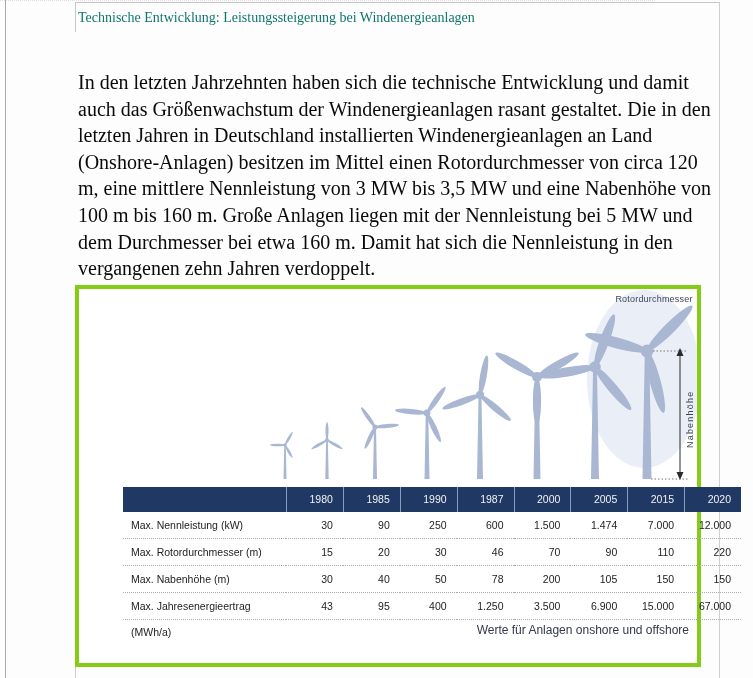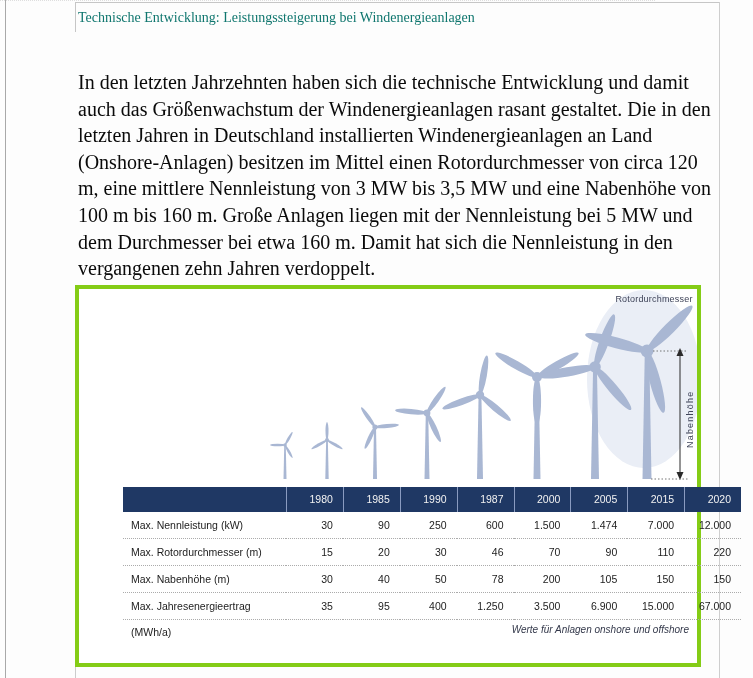--- a/index.html
+++ b/index.html
@@ -51,21 +51,21 @@
   }
   .fig-row.header .year-cell { text-align:right; padding-right:10px; border-left:1px solid #8a9bc0; }
   .fig-row.data .cell {
     height:26px; line-height:26px; font-size:10.5px; color:#1c1c1c;
     border-bottom:1px dotted #ababab;
   }
   .label-cell { padding-left:8px; text-align:left; }
   .value-cell { text-align:right; padding-right:10px; }
   .fig-footnote {
     height:20px; line-height:20px; text-align:right; padding-right:8px;
-    font-size:10px; color:#33384a;font-style:italic;
+    font-size:12px; color:#33384a;
   }
 </style>
 </head>
 <body>
 
 <div class="page">
 
   <div class="vline guide-left"></div>
   <div class="hline guide-top"></div>
   <div class="vline guide-right"></div>
@@ -192,21 +192,21 @@
           <div class="cell value-cell">40</div>
           <div class="cell value-cell">50</div>
           <div class="cell value-cell">78</div>
           <div class="cell value-cell">200</div>
           <div class="cell value-cell">105</div>
           <div class="cell value-cell">150</div>
           <div class="cell value-cell">150</div>
         </div>
         <div class="fig-row data">
           <div class="cell label-cell">Max. Jahresenergieertrag (MWh/a)</div>
-          <div class="cell value-cell">35</div>
+          <div class="cell value-cell">43</div>
           <div class="cell value-cell">95</div>
           <div class="cell value-cell">400</div>
           <div class="cell value-cell">1.250</div>
           <div class="cell value-cell">3.500</div>
           <div class="cell value-cell">6.900</div>
           <div class="cell value-cell">15.000</div>
           <div class="cell value-cell">67.000</div>
         </div>
       </div>
 

